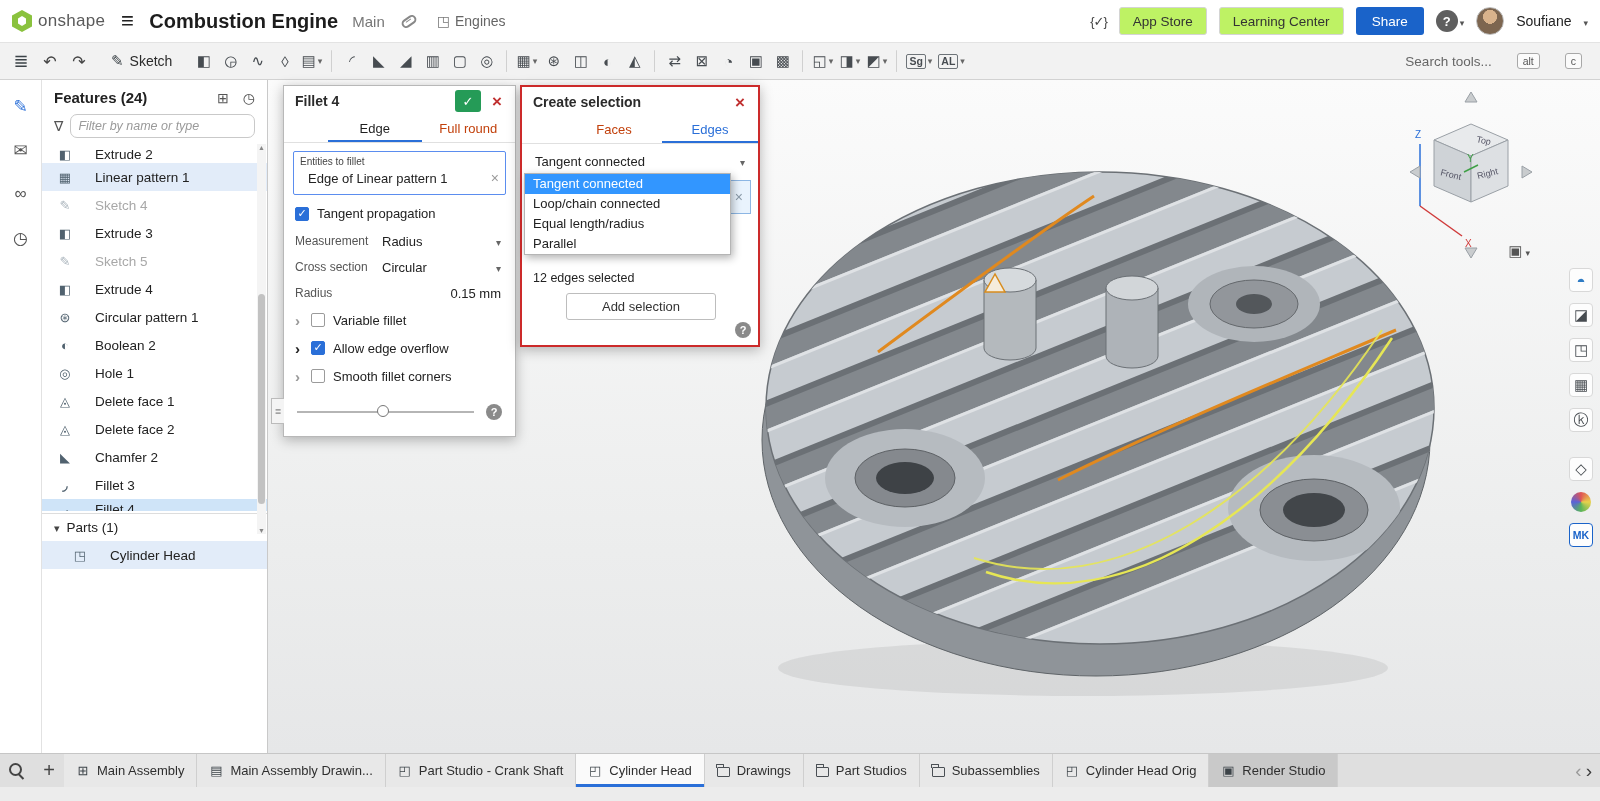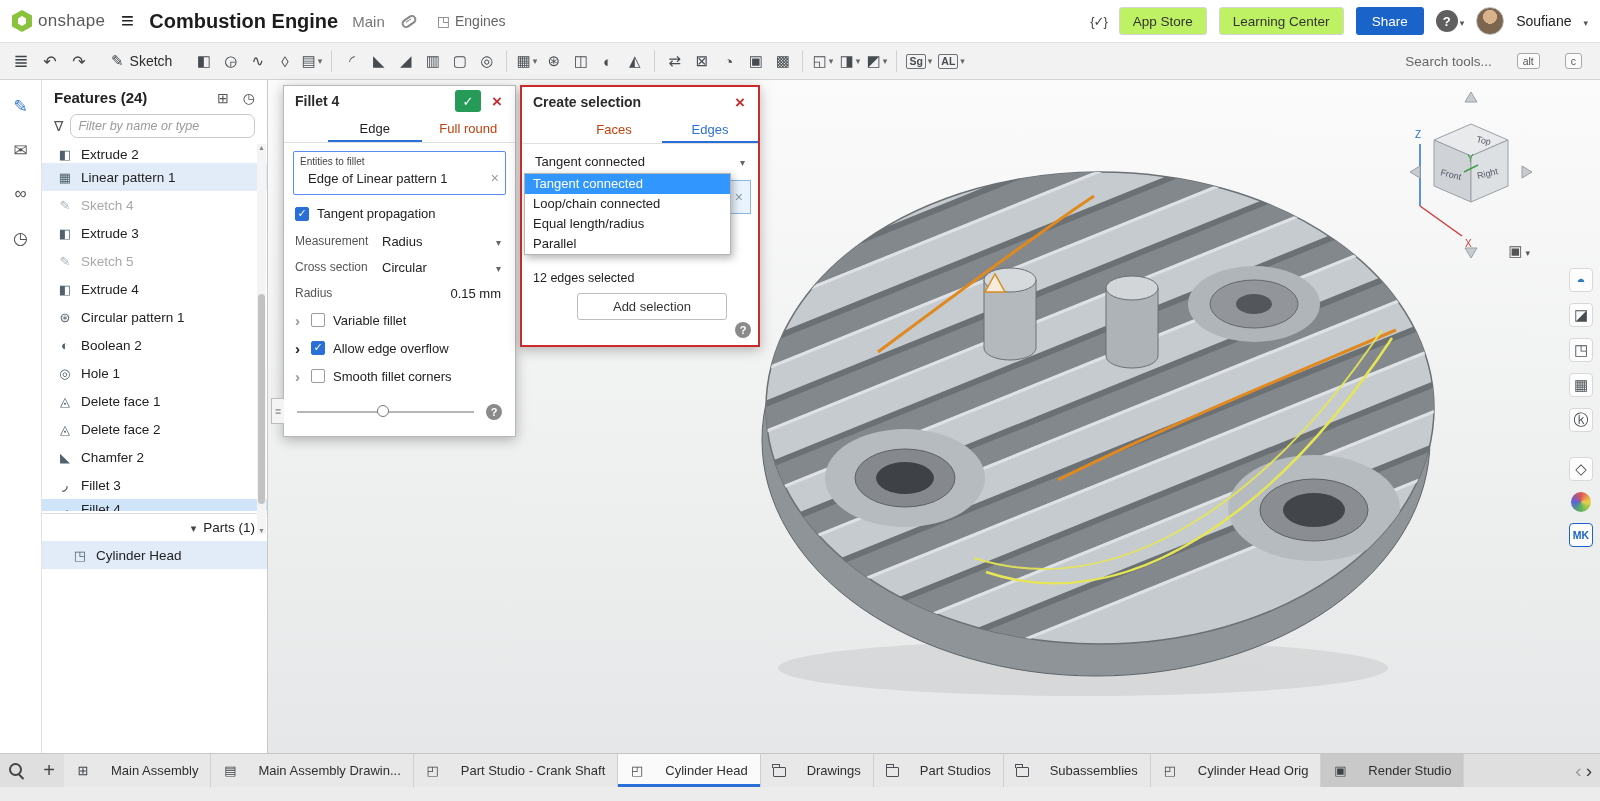--- a/index.html
+++ b/index.html
@@ -59,38 +59,38 @@
 .fp-header{display:flex;align-items:center;gap:14px;padding:9px 12px 6px 12px;}
 .fp-title{font-size:15px;font-weight:700;color:#222;flex:1;}
 .fp-h-icon{font-size:14px;color:#555;cursor:pointer;}
 .fp-h-icon.insert::before{content:"⊞";}
 .fp-h-icon.clock::before{content:"◷";}
 .fp-filter{display:flex;align-items:center;gap:7px;padding:2px 12px 8px 12px;}
 .funnel-icon::before{content:"∇";font-size:14px;color:#555;}
 .fp-filter input{flex:1;height:24px;border:1px solid #c9c9c9;border-radius:7px;padding:11px 7px;font-size:12.5px;font-style:italic;color:#444;font-family:inherit;}
 .fp-filter input::placeholder{color:#9a9a9a;}
 .fp-list{display:flex;flex-direction:column;}
-.fp-item{height:28px;display:flex;align-items:center;gap:8px;padding:0 10px 0 15px;font-size:13.5px;color:#222;cursor:pointer;}
+.fp-item{height:28px;display:flex;align-items:center;gap:22px;padding:0 10px 0 15px;font-size:13.5px;color:#222;cursor:pointer;}
 .f-icon{width:16px;text-align:center;font-size:13px;color:#51626f;flex:none;}
 .f-icon[data-icon="extrude"]::before{content:"◧";}
 .f-icon[data-icon="linear-pattern"]::before{content:"▦";}
 .f-icon[data-icon="sketch"]::before{content:"✎";}
 .f-icon[data-icon="circular-pattern"]::before{content:"⊛";}
 .f-icon[data-icon="boolean"]::before{content:"◐";}
 .f-icon[data-icon="hole"]::before{content:"◎";}
 .f-icon[data-icon="delete-face"]::before{content:"◬";}
 .f-icon[data-icon="chamfer"]::before{content:"◣";}
 .f-icon[data-icon="fillet"]::before{content:"◞";font-weight:700;}
 .f-icon[data-icon="part-cube"]::before{content:"◳";}
 .fp-item.selected{background:#e2ecf9;}
 .fp-item.suppressed .f-label{color:#a8a8a8;}
 .fp-item.suppressed .f-icon{color:#aab4bc;}
 .fp-item.clip-top{height:17px;overflow:hidden;align-items:flex-end;padding-bottom:1px;}
 .fp-item.clip-bottom{height:12px;overflow:hidden;align-items:flex-start;background:#cfe4f8;padding-top:3px;}
-.fp-parts-header{height:28px;display:flex;align-items:center;gap:7px;padding:0 12px;border-top:1px solid #ddd;margin-top:2px;font-size:13.5px;color:#222;cursor:pointer;justify-content:flex-end;}
+.fp-parts-header{height:28px;display:flex;align-items:center;gap:7px;padding:0 12px;border-top:1px solid #ddd;margin-top:2px;font-size:13.5px;color:#222;cursor:pointer;}
 .chev-down::before{content:"▾";font-size:11px;color:#444;}
 .fp-item.part{padding-left:30px;}
 .fp-scroll{position:absolute;right:1px;top:64px;width:9px;height:390px;background:#f4f4f4;}
 .fp-scroll .thumb{position:absolute;left:1px;width:7px;top:150px;height:210px;background:#c2c2c2;border-radius:4px;cursor:pointer;}
 .fp-scroll .up::before,.fp-scroll .down::before{font-size:7px;color:#888;position:absolute;left:1px;}
 .fp-scroll .up::before{content:"▲";top:0;}
 .fp-scroll .down::before{content:"▼";bottom:0;}
 
 
 .viewport{flex:1;position:relative;background:linear-gradient(180deg,#fbfbfb 0%,#eceded 70%,#e6e7e8 100%);overflow:hidden;}
@@ -147,33 +147,33 @@
 .dlg-handle::before{content:"≣";}
 
 
 .cs-dropdown{margin:7px 9px 0 9px;display:flex;align-items:center;justify-content:space-between;font-size:13px;color:#222;padding:3px 4px;cursor:pointer;}
 .cs-entity-box{position:absolute;left:7px;right:7px;top:93px;height:34px;border:1px solid #8cb6e4;background:#e9f3fd;display:flex;align-items:center;justify-content:flex-end;padding:0 7px;}
 .cs-entity-box .eb-x{color:#8a9aa8;}
 .cs-options{position:absolute;left:2px;top:86px;width:207px;background:#fff;border:1px solid #b5b5b5;box-shadow:2px 3px 8px rgba(0,0,0,.3);z-index:6;}
 .cs-option{height:20px;line-height:20px;padding:0 8px;font-size:13px;color:#222;cursor:pointer;white-space:nowrap;}
 .cs-option.highlighted{background:var(--selection-blue,#3296ff);color:#fff;}
 .cs-status{position:absolute;top:184px;left:11px;font-size:12.5px;color:#222;}
-.cs-add{position:absolute;top:206px;left:55px;width:150px;height:27px;background:#fff;border:1px solid #bdbdbd;border-radius:3px;font-size:13px;color:#333;font-family:inherit;cursor:pointer;}
+.cs-add{position:absolute;top:206px;left:44px;width:150px;height:27px;background:#fff;border:1px solid #bdbdbd;border-radius:3px;font-size:13px;color:#333;font-family:inherit;cursor:pointer;}
 .cs-help{position:absolute;right:7px;bottom:7px;}
 
 
 .bottombar{height:48px;background:linear-gradient(to bottom,#dfdfdf 0,#dfdfdf 33px,#ececec 33px,#ececec 100%);border-top:1px solid #c6c6c6;display:flex;align-items:flex-start;}
 .bb-item{height:33px;display:flex;align-items:center;}
 .zoom-select{width:34px;justify-content:center;cursor:pointer;position:relative;}
 .zoom-select::before{content:"";width:9px;height:9px;border:2px solid #444;border-radius:50%;position:absolute;left:9px;top:9px;}
 .zoom-select::after{content:"";width:2px;height:7px;background:#444;position:absolute;left:20px;top:19px;transform:rotate(-45deg);}
 .add-tab{width:30px;justify-content:center;font-size:20px;color:#444;cursor:pointer;background:none;border:none;font-family:inherit;}
 .add-tab::before{content:"+";}
 .tabs{display:flex;height:33px;}
-.btab{display:flex;align-items:center;gap:21px;padding:0 12px;font-size:13px;color:#2f2f2f;background:#e8e8e8;border-right:1px solid #cfcfcf;position:relative;cursor:pointer;white-space:nowrap;}
+.btab{display:flex;align-items:center;gap:7px;padding:0 12px;font-size:13px;color:#2f2f2f;background:#e8e8e8;border-right:1px solid #cfcfcf;position:relative;cursor:pointer;white-space:nowrap;}
 .btab.active{background:#fafafa;}
 .btab.active::after{content:"";position:absolute;left:0;right:0;bottom:0;height:3px;background:var(--accent,#2a6fd8);}
 .btab.pressed{background:#c9c9c9;}
 .tab-icon{display:inline-flex;width:14px;height:13px;align-items:center;justify-content:center;font-size:13px;color:#3c4348;position:relative;flex:none;}
 .tab-icon[data-icon="assembly"]::before{content:"⊞";}
 .tab-icon[data-icon="drawing"]::before{content:"▤";}
 .tab-icon[data-icon="part"]::before{content:"◰";}
 .tab-icon[data-icon="render"]::before{content:"▣";}
 .tab-icon[data-icon="folder"]{border:1.3px solid #4a4f54;border-radius:1px;width:13px;height:10px;margin-top:3px;}
 .tab-icon[data-icon="folder"]::before{content:"";position:absolute;top:-4px;left:-1.3px;width:6px;height:3px;border:1.3px solid #4a4f54;border-bottom:none;border-radius:1px 1px 0 0;}

